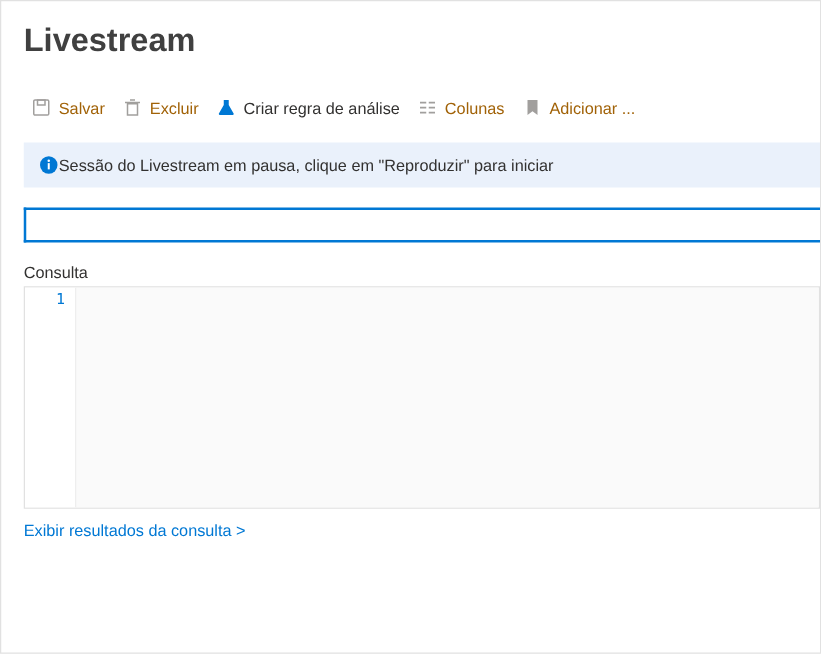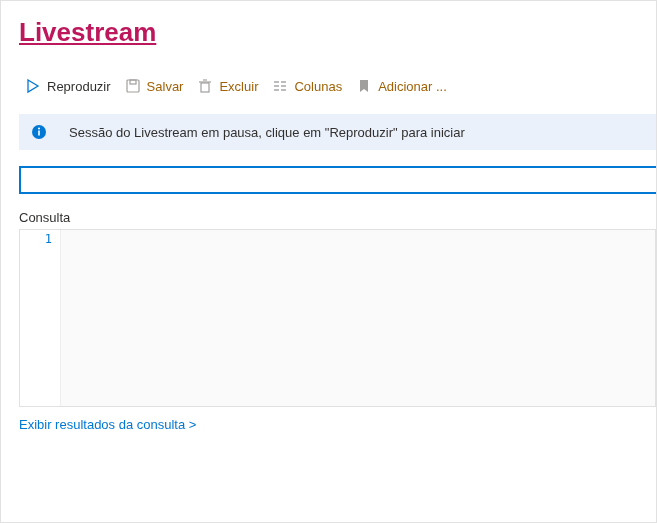--- a/index.html
+++ b/index.html
@@ -13,22 +13,21 @@
     height: 523px;
     border: 1px solid #e1e1e1;
     padding: 16px 18px 14px 18px;
     position: relative;
     overflow: hidden;
   }
   .title {
     font-size: 26px;
     font-weight: 600;
     margin: 0 0 26px 0;
-    color: #be185d;
-    text-decoration: underline;
+    color: #404040;
   }
   .toolbar {
     display: flex;
     align-items: center;
     gap: 2px;
     margin-bottom: 16px;
     white-space: nowrap;
   }
   .tbtn {
     display: inline-flex;
@@ -48,21 +47,21 @@
   .ic-save svg { stroke: #a19f9d; fill: none; }
   .ic-del svg { stroke: #a19f9d; fill: none; }
   .ic-flask svg { fill: #0078d4; }
   .ic-bm svg { fill: #a19f9d; }
   .ic-cols svg { stroke: #a19f9d; fill: none; }
   .info-bar {
     background: #eaf1fb;
     padding: 10px 12px;
     display: flex;
     align-items: center;
-    gap: 22px;
+    gap: 0;
     margin-bottom: 16px;
     margin-right: -18px;
   }
   .info-ic {
     width: 16px; height: 16px; flex: none;
   }
   .info-ic svg { width:16px; height:16px; }
   .section-label {
     font-size: 13px;
     margin-bottom: 4px;
@@ -114,28 +113,20 @@
     cursor: pointer;
   }
 </style>
 </head>
 <body>
 
 <h1 class="title">Livestream</h1>
 
 <div class="toolbar">
 
-  <button class="tbtn">
-    <span class="ic ic-play">
-      <svg viewBox="0 0 16 16">
-          <polygon points="3,2 13,8 3,14" stroke-width="1.3" fill="none"></polygon>
-        </svg>
-    </span>
-    <span>Reproduzir</span>
-  </button>
 
   <button class="tbtn disabled">
     <span class="ic ic-save">
       <svg viewBox="0 0 16 16">
           <rect x="2" y="2" width="12" height="12" rx="1" stroke-width="1.2"></rect>
           <rect x="5" y="2" width="6" height="4" stroke-width="1.2"></rect>
         </svg>
     </span>
     <span>Salvar</span>
   </button>
@@ -144,20 +135,28 @@
     <span class="ic ic-del">
       <svg viewBox="0 0 16 16">
           <rect x="4" y="5" width="8" height="9" stroke-width="1.2"></rect>
           <line x1="2" y1="4" x2="14" y2="4" stroke-width="1.2"></line>
           <line x1="6" y1="2" x2="10" y2="2" stroke-width="1.2"></line>
         </svg>
     </span>
     <span>Excluir</span>
   </button>
 
+  <button class="tbtn">
+    <span class="ic ic-flask">
+      <svg viewBox="0 0 16 16">
+          <path d="M6 2v4l-4 7a1 1 0 0 0 1 1h10a1 1 0 0 0 1-1l-4-7V2z"></path>
+        </svg>
+    </span>
+    <span>Criar regra de análise</span>
+  </button>
 
   <button class="tbtn disabled">
     <span class="ic ic-cols">
       <svg viewBox="0 0 16 16">
           <line x1="2" y1="4" x2="7" y2="4" stroke-width="1.4"></line>
           <line x1="9" y1="4" x2="14" y2="4" stroke-width="1.4"></line>
           <line x1="2" y1="8" x2="7" y2="8" stroke-width="1.4"></line>
           <line x1="9" y1="8" x2="14" y2="8" stroke-width="1.4"></line>
           <line x1="2" y1="12" x2="7" y2="12" stroke-width="1.4"></line>
           <line x1="9" y1="12" x2="14" y2="12" stroke-width="1.4"></line>

